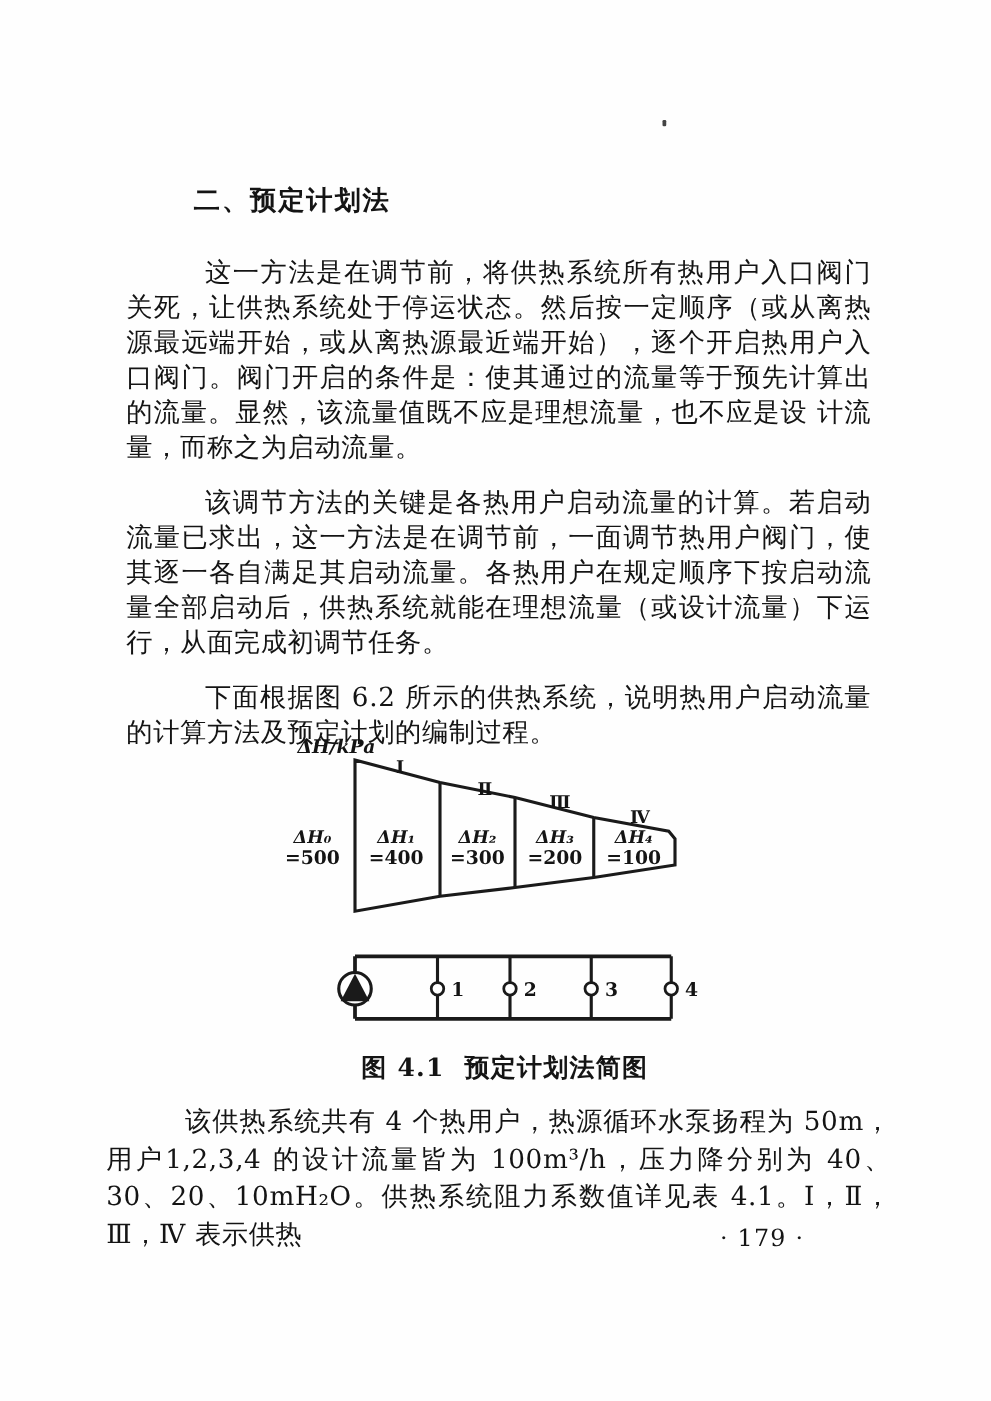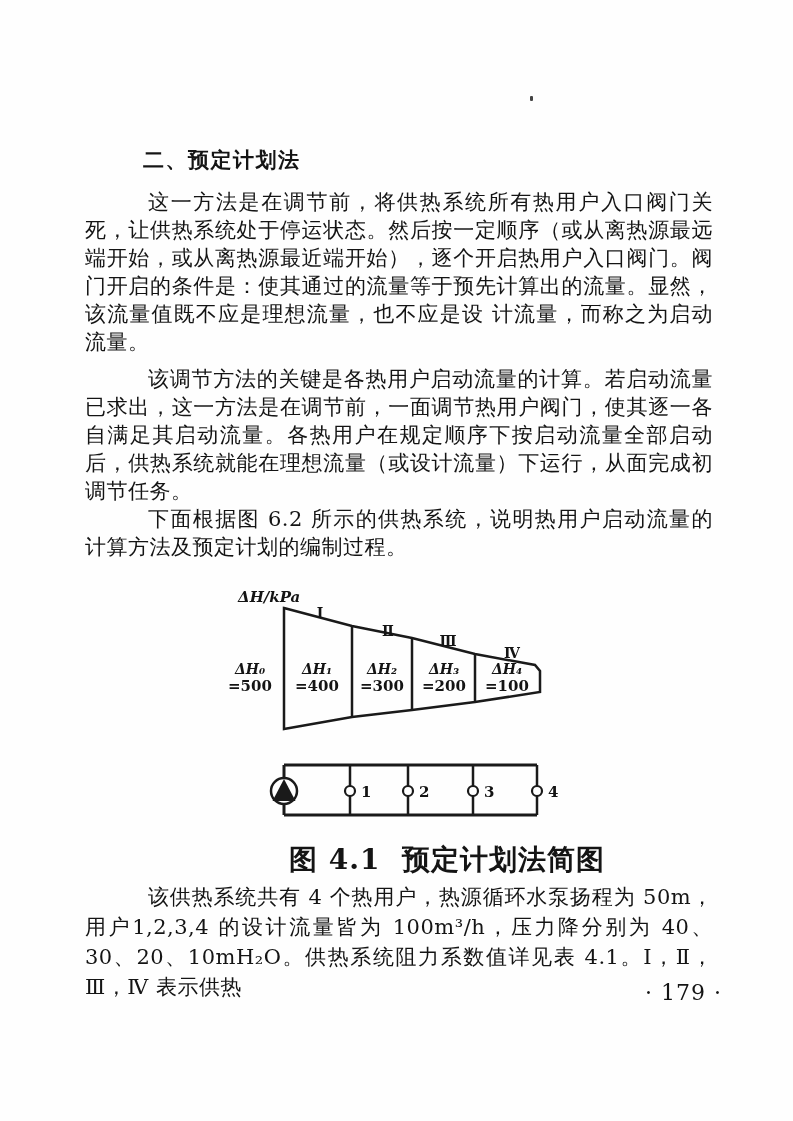--- a/index.html
+++ b/index.html
@@ -2,44 +2,44 @@
 <html><head>
 <meta charset="utf-8">
 <style>
   html,body{margin:0;padding:0;background:#ffffff;}
   .page{
     position:relative;width:793px;height:1121px;background:#fefefe;
     font-family:"DejaVu Serif","Liberation Serif",serif;color:#141414;overflow:hidden;
   }
   .speck{position:absolute;left:530px;top:96px;width:3px;height:5px;background:#444;border-radius:1px;}
   .heading{
-    position:absolute;left:143px;top:146px;
+    position:absolute;left:155px;top:146px;
     font-size:21px;font-weight:bold;letter-spacing:1.5px;white-space:nowrap;
   }
   .text-block{
     position:absolute;left:85px;top:188px;width:628px;
     font-size:21px;line-height:28px;text-align:justify;text-align-last:left;
     letter-spacing:0.5px;
   }
-  .text-block p{margin:0;text-indent:63px;}
+  .text-block p{margin:16px;text-indent:63px;}
   .text-block p.gap{margin-top:9px;}
   .bottom-block{
     position:absolute;left:85px;top:882px;width:628px;
     font-size:21px;line-height:30px;text-align:justify;text-align-last:left;
     letter-spacing:0.5px;
   }
   .bottom-block p{margin:0;text-indent:63px;}
   .figure-svg{position:absolute;left:200px;top:578px;}
   .fig-caption{
     position:absolute;left:289px;top:841px;
-    font-size:28px;font-weight:bold;letter-spacing:1px;white-space:pre;
+    font-size:20px;font-weight:bold;letter-spacing:1px;white-space:pre;
   }
   .page-number{
-    position:absolute;left:645px;top:980px;
-    font-size:22px;letter-spacing:1px;white-space:pre;
+    position:absolute;left:576px;top:980px;
+    font-size:19px;letter-spacing:1px;white-space:pre;
   }
   
   .sym{font-family:"DejaVu Serif",serif;font-style:italic;font-weight:bold;font-size:14px;fill:#141414;}
   .val{font-family:"DejaVu Serif",serif;font-weight:bold;font-size:15px;fill:#141414;}
   .roman{font-family:"DejaVu Serif",serif;font-weight:bold;font-size:14px;fill:#141414;}
   .axis{font-family:"DejaVu Serif",serif;font-style:italic;font-weight:bold;font-size:15px;fill:#141414;}
   .usr{font-family:"DejaVu Serif",serif;font-weight:bold;font-size:15px;fill:#141414;}
   .stroke{stroke:#1a1a1a;fill:none;}
 </style>
 </head>

